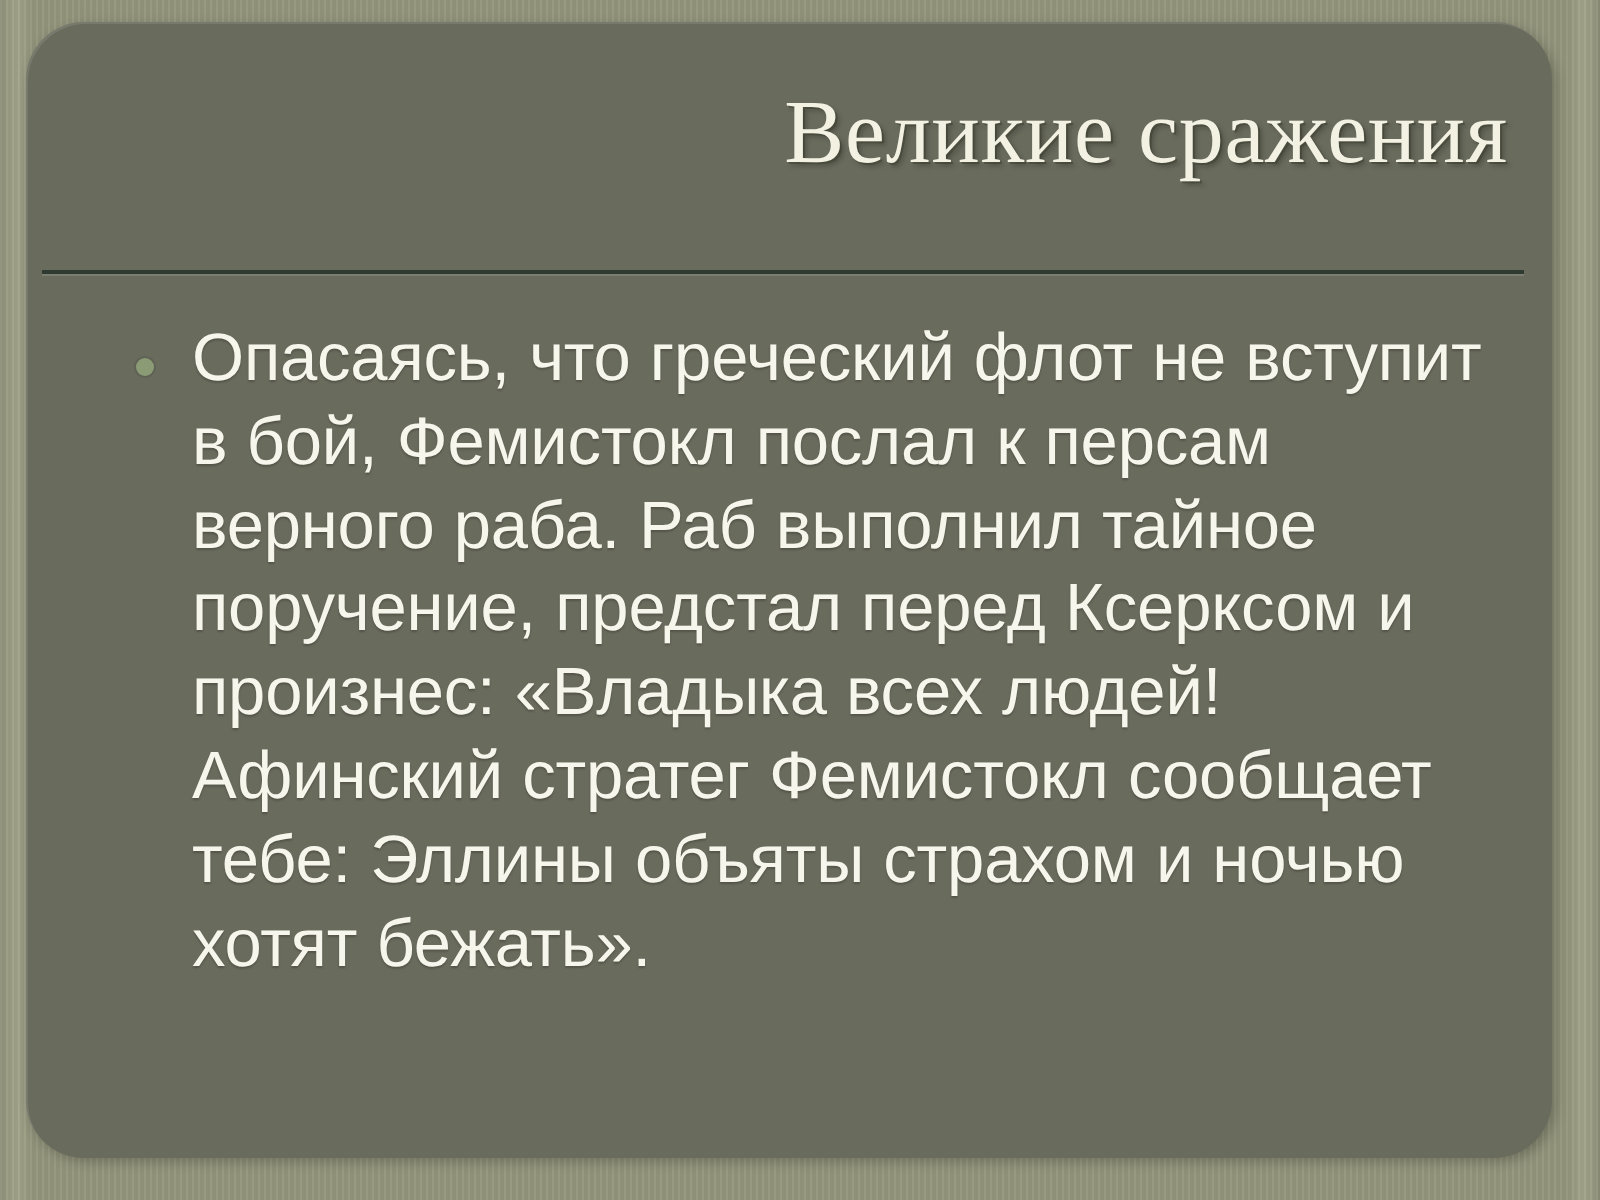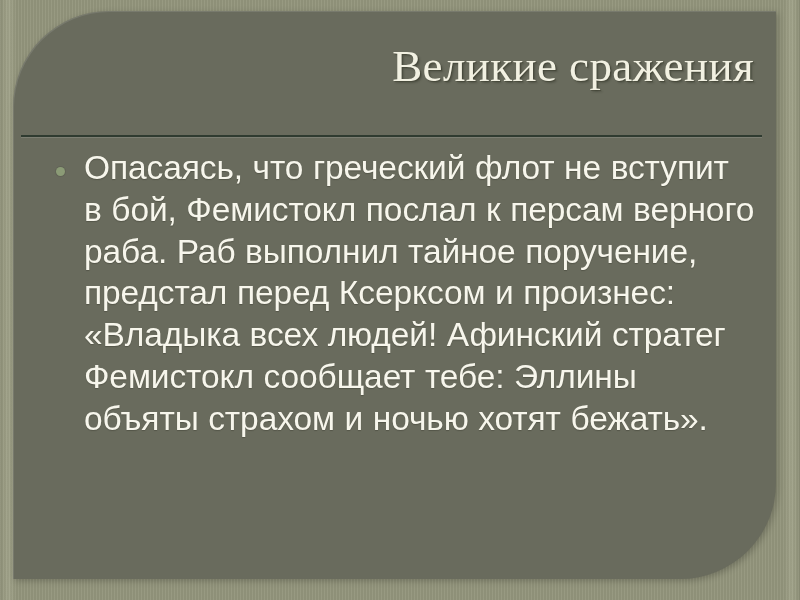--- a/index.html
+++ b/index.html
@@ -57,20 +57,21 @@
     bottom: 21px;
     background: #696b5d;
     border-top-left-radius: 96px;
     border-bottom-right-radius: 96px;
     border-top-right-radius: 0;
     border-bottom-left-radius: 0;
     box-shadow:
       1px 1px 0 rgba(255,255,255,0.10) inset,
       2px 2px 6px rgba(0,0,0,0.22);
     overflow: hidden;
+    border-radius: 29px;
   }
 
   
   .title-zone {
     position: absolute;
     left: 0;
     right: 22px;
     top: 44px;
     height: 64px;
     display: flex;
@@ -104,21 +105,21 @@
   
   .body-zone {
     position: absolute;
     left: 26px;
     right: 20px;
     top: 136px;
     bottom: 10px;
   }
   ul.bullets {
     list-style: none;
-    margin: 0;
+    margin: 12px;
     padding: 0;
   }
   ul.bullets > li {
     position: relative;
     padding-left: 45px;
     margin: 0;
   }
   .bullet-dot {
     position: absolute;
     left: 17px;

